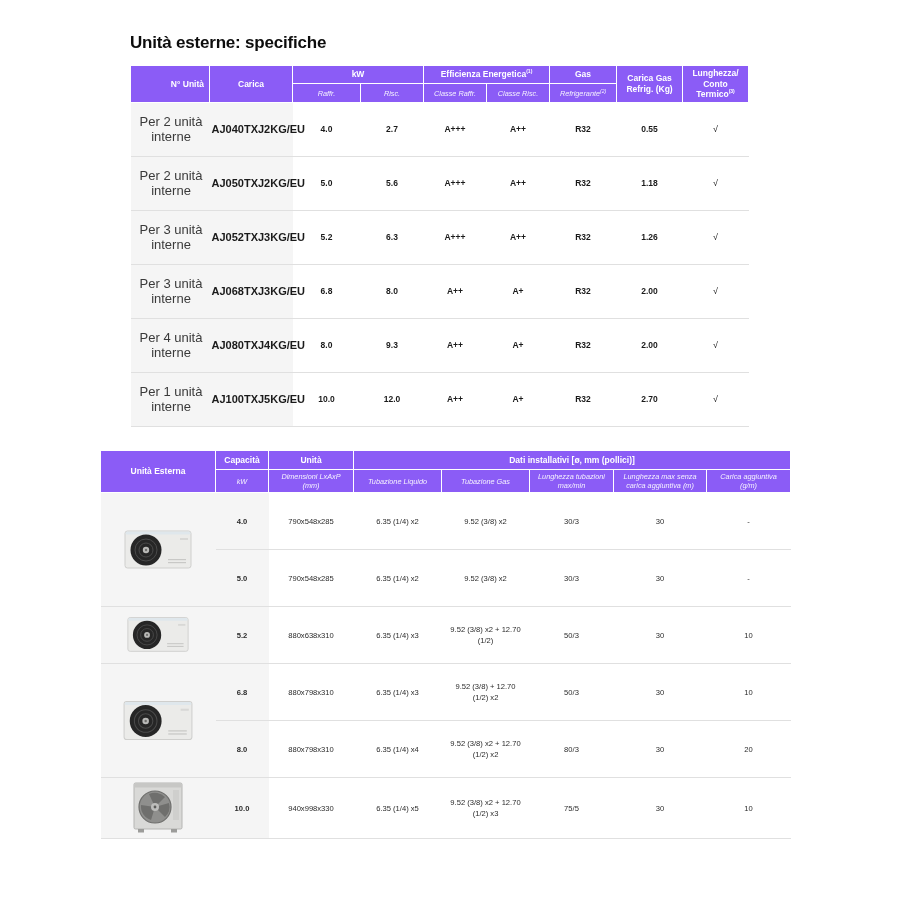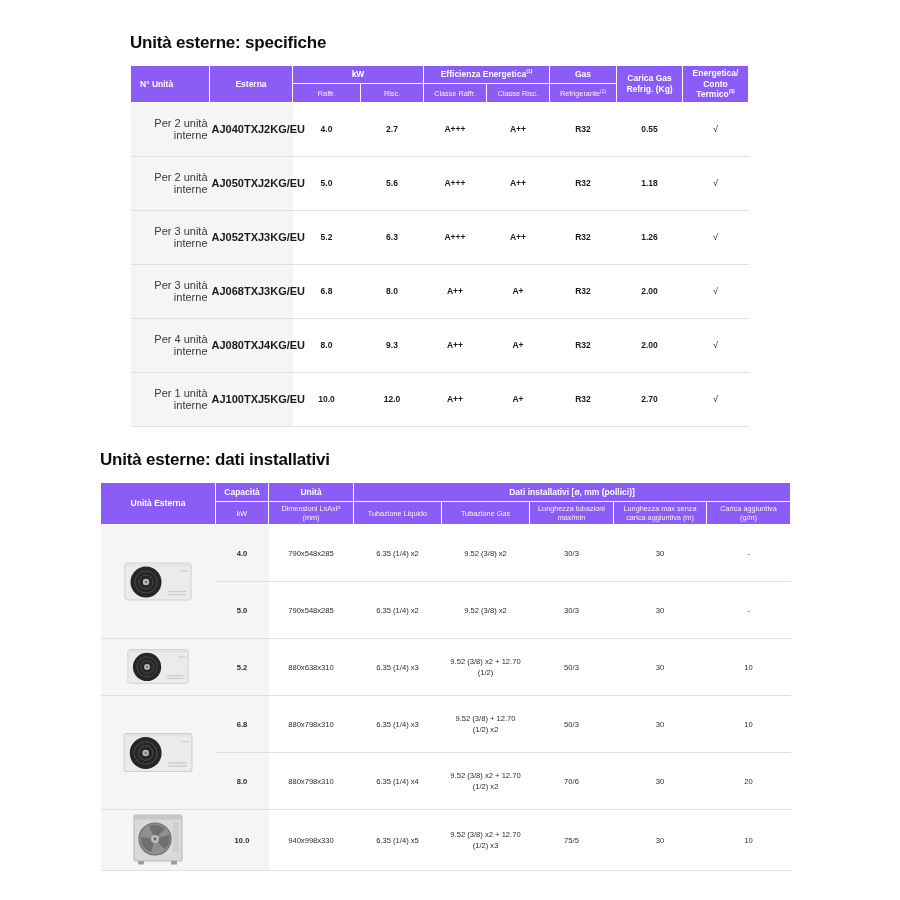--- a/index.html
+++ b/index.html
@@ -13,38 +13,38 @@
   .title { font-size:17px; font-weight:bold; color:#0d0d0d; letter-spacing:-0.2px; margin-bottom:12px; }
 
   table { border-collapse:collapse; table-layout:fixed; width:100%; }
 
   
   thead th {
     background:#8b5cf6; color:#fff; border:1px solid #fff;
     font-weight:bold; font-size:8.5px; text-align:center; vertical-align:middle;
     padding:2px 5px; line-height:1.25;
   }
-  thead .sub { font-weight:normal; font-size:7.3px; color:rgba(255,255,255,0.92); }
+  thead .sub { font-weight:normal; font-size:7.3px; color:rgba(255,255,255,0.92);font-style:italic; }
   thead .h1 { height:16px; }
   thead .h2 { height:16px; }
   .t2 thead .h1 { height:19px; }
   .t2 thead .h2 { height:19px; }
-  thead th.left { text-align:left; padding-left:9px; }
+  thead th.left { text-align:right; padding-left:9px; }
   sup { font-size:5px; vertical-align:super; line-height:0; }
 
   
   tbody td {
     border-bottom:1px solid #e0e0e0; text-align:center; vertical-align:middle;
     font-size:8.5px; color:#1a1a1a; padding:2px;
   }
   .t1 tbody tr { height:54px; }
   .t2 tbody tr { height:57px; }
   .t2 tbody td { font-size:7.6px; color:#2b2b2b; }
   td.gray { background:#f5f5f5; }
-  td.namecol { text-align:right; padding-left:4px; font-size:11px; color:#3a3a3a; }
+  td.namecol { text-align:center; padding-left:4px; font-size:13px; color:#3a3a3a; }
   td.bold, .t1 tbody td.val { font-weight:bold; }
   .t1 tbody td.check { font-weight:normal; font-size:9px; }
   td.modello { font-weight:bold; font-size:11px; }
   td.cap { font-weight:bold; font-size:8px; }
   td.imgcell { background:#f5f5f5; }
   .gascell { line-height:1.5; padding:2px 6px; }
 
   .unit-img { display:inline-block; }
 </style>
 </head>
@@ -61,30 +61,30 @@
         <col style="width:63px">
       <col style="width:63px">
         <col style="width:63px">
         <col style="width:67px">
         <col style="width:66px">
         <col style="width:66px">
     </colgroup>
     <thead>
       <tr class="h1">
         <th rowspan="2" class="left">N° Unità</th>
-        <th rowspan="2">Esterna</th>
+        <th rowspan="2">Carica</th>
         <th colspan="2">kW</th>
         <th colspan="2"><span>Efficienza Energetica</span><sup>(1)</sup></th>
         <th>Gas</th>
         <th rowspan="2">
           <div>Carica Gas</div>
           <div>Refrig. (Kg)</div>
         </th>
         <th rowspan="2">
-          <div>Energetica/</div>
+          <div>Lunghezza/</div>
           <div><span>Conto Termico</span><sup>(3)</sup></div>
         </th>
       </tr>
       <tr class="h2">
         <th class="sub">Raffr.</th>
         <th class="sub">Risc.</th>
         <th class="sub">Classe Raffr.</th>
         <th class="sub">Classe Risc.</th>
         <th class="sub"><span>Refrigerante</span><sup>(2)</sup></th>
       </tr>
@@ -154,21 +154,20 @@
         <td class="val">A+</td>
         <td class="val">R32</td>
         <td class="val">2.70</td>
         <td class="check">√</td>
       </tr>
     </tbody>
   </table>
 </div>
 
 <div class="section section-2">
-  <div class="title">Unità esterne: dati installativi</div>
 
   <table class="t2">
     <colgroup>
       <col style="width:115px">
         <col style="width:53px">
         <col style="width:85px">
         <col style="width:88px">
       <col style="width:88px">
         <col style="width:84px">
         <col style="width:93px">
@@ -268,21 +267,21 @@
         <td class="gascell">9.52 (3/8) + 12.70 (1/2) x2</td>
         <td>50/3</td>
         <td>30</td>
         <td>10</td>
       </tr>
       <tr>
         <td class="gray cap">8.0</td>
         <td>880x798x310</td>
         <td>6.35 (1/4) x4</td>
         <td class="gascell">9.52 (3/8) x2 + 12.70 (1/2) x2</td>
-        <td>70/6</td>
+        <td>80/3</td>
         <td>30</td>
         <td>20</td>
       </tr>
       <tr>
         <td class="imgcell">
           <svg class="unit-img" width="58" height="54" viewBox="0 0 58 54">
             <rect x="5" y="3" width="48" height="46" rx="1.5" fill="#d9d9d7" stroke="#b5b5b3" stroke-width="1"></rect>
             <rect x="5.5" y="3.5" width="47" height="4" fill="#c7c7c5"></rect>
             <circle cx="26" cy="27" r="16" fill="#8f8f8d" stroke="#6e6e6c" stroke-width="1.2"></circle>
             <path d="M26 27 L36 17 A14 14 0 0 0 20 14 Z" fill="#6f6f6d"></path>

